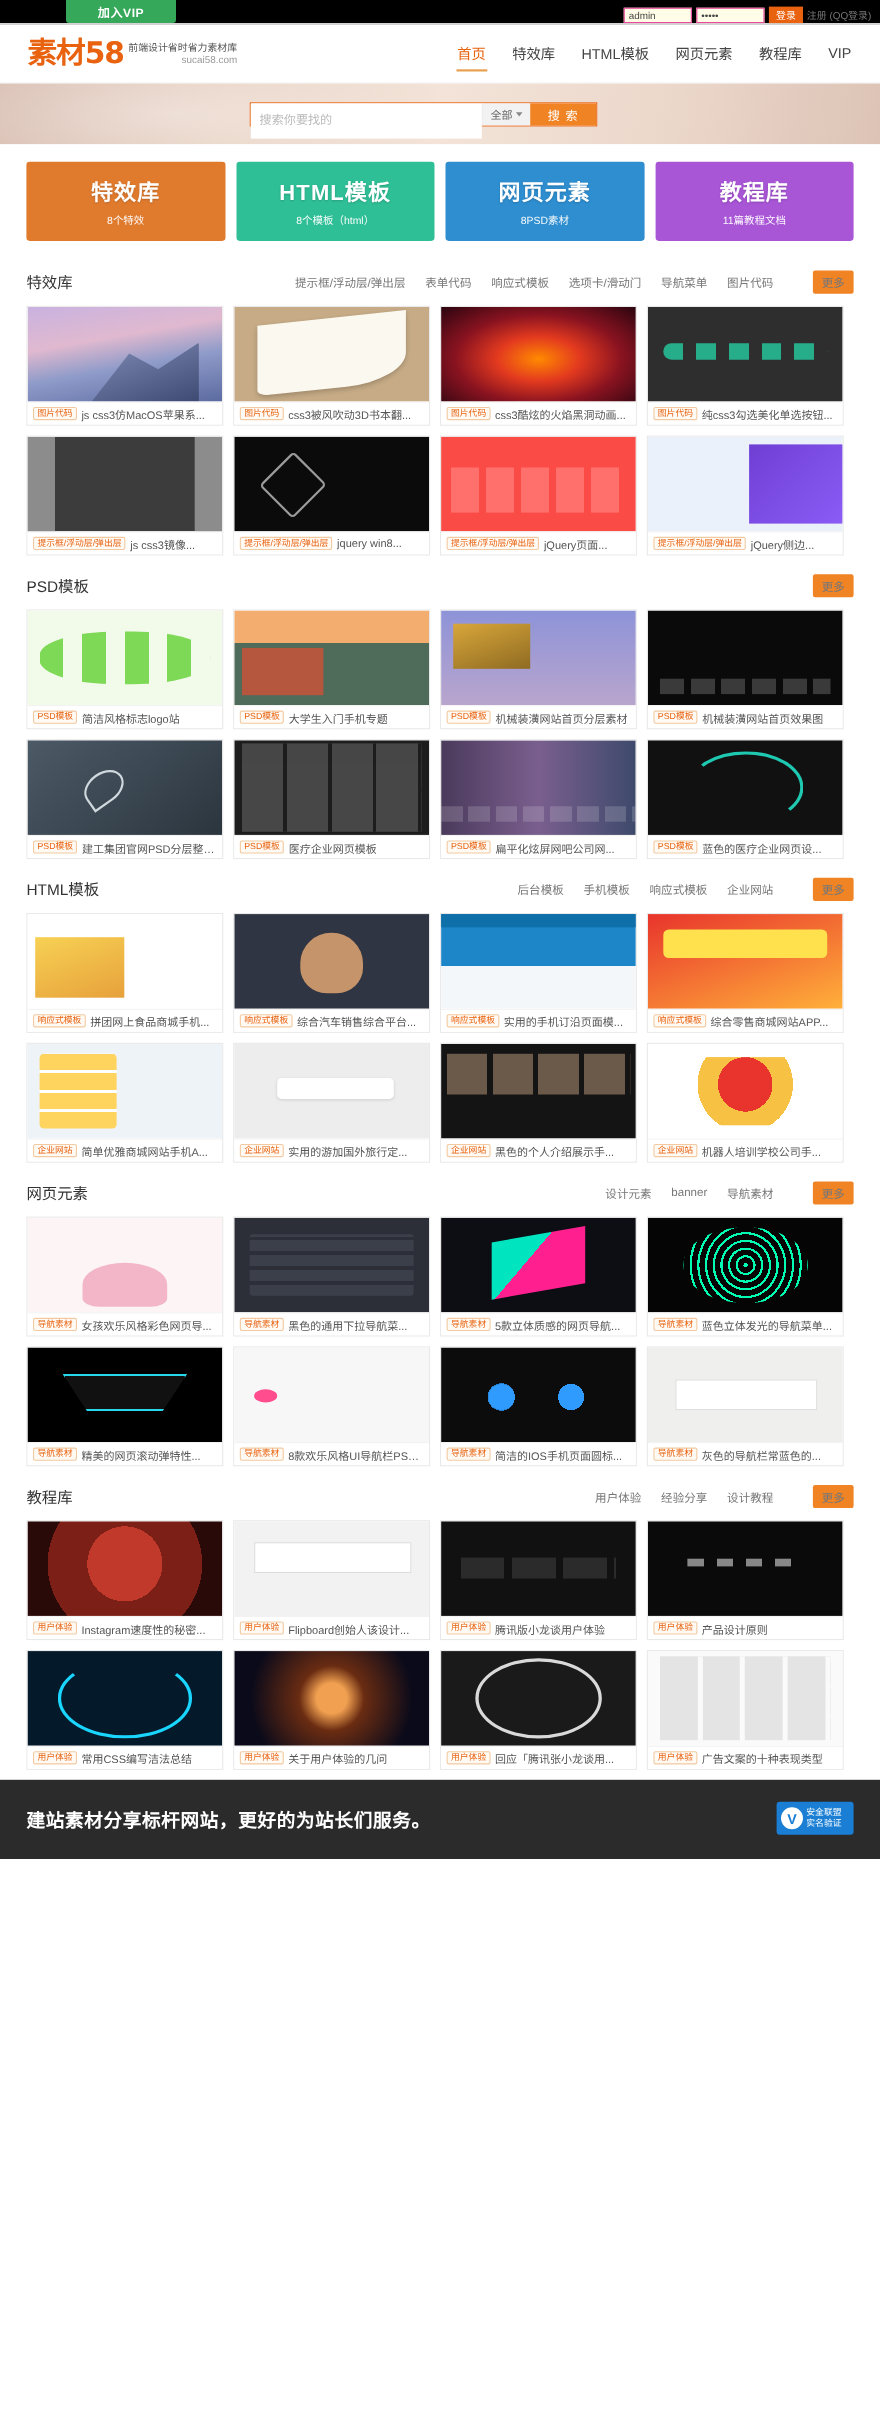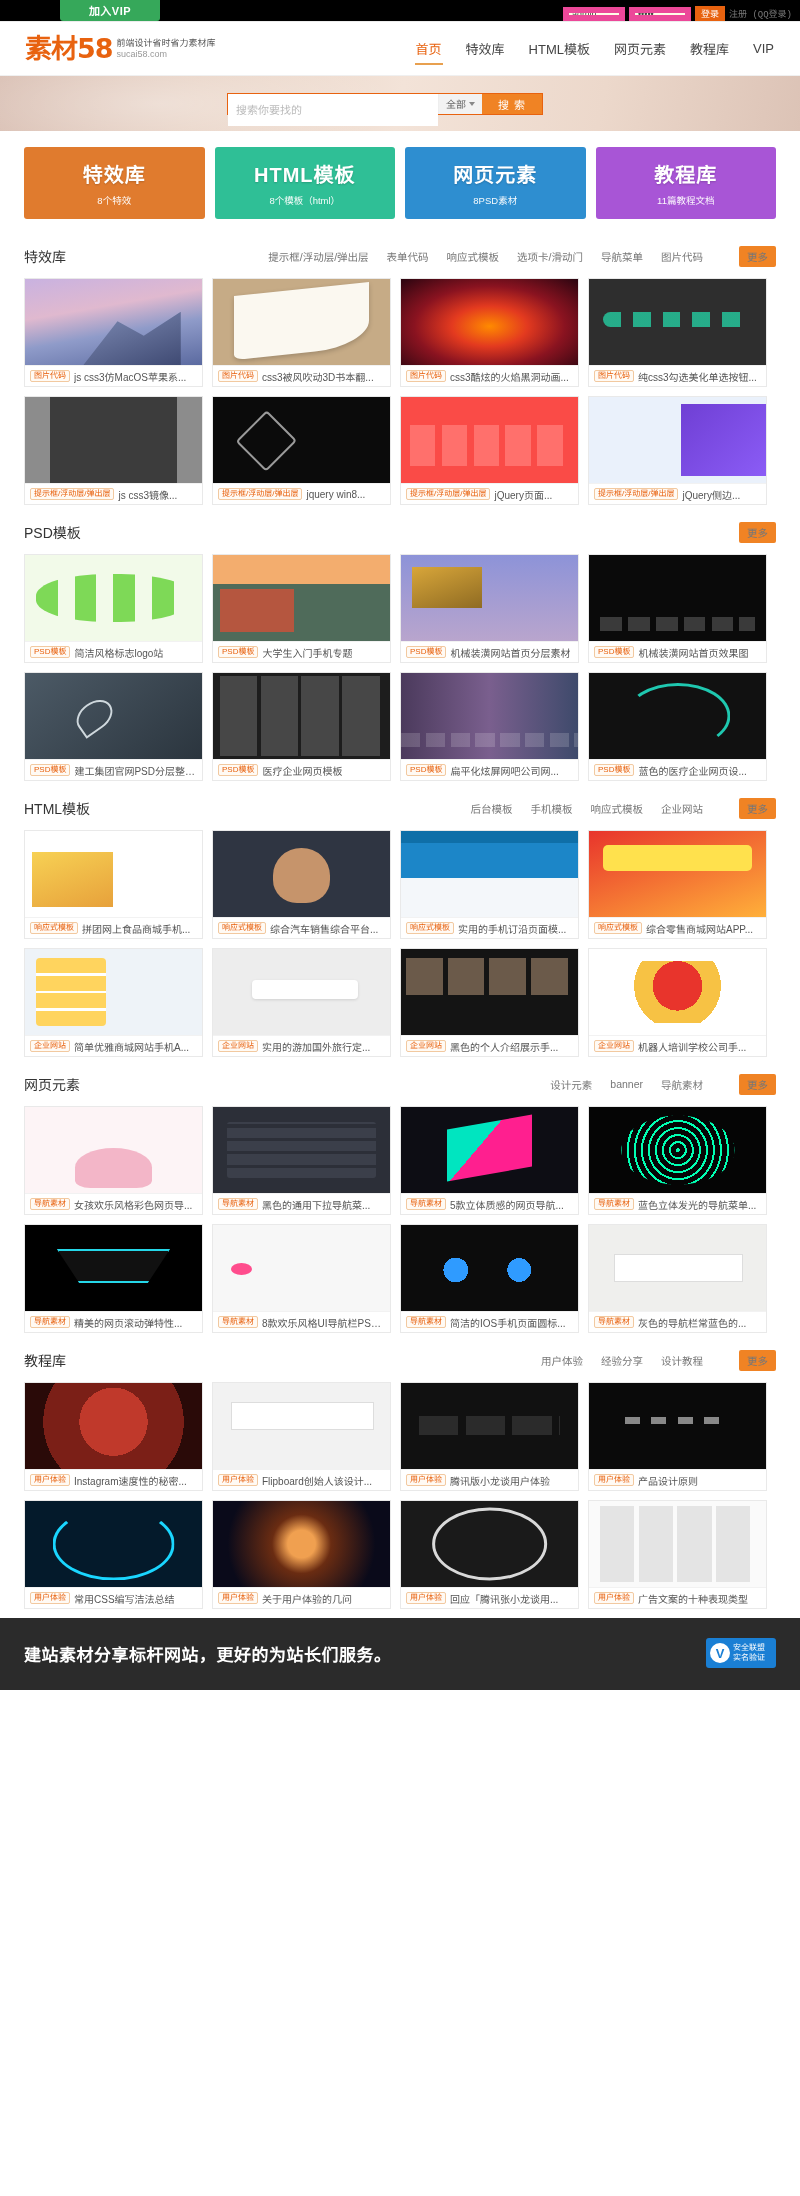--- a/index.html
+++ b/index.html
@@ -19,40 +19,40 @@
     position:absolute; left:60px; top:-1px; width:100px; height:22px;
     background:#36a85a; color:#fff; font-size:11px; font-weight:bold;
     display:flex; align-items:center; justify-content:center;
     border-radius:0 0 3px 3px; letter-spacing:.5px;
   }
   .topbar-right {
     margin-left:auto; display:flex; align-items:center; gap:4px;
     font-size:10px; color:#888;
   }
   .lg-input {
-    width:62px; height:14px; border:6px solid #ec4899; background:#fffde7;
+    width:62px; height:14px; border:1px solid #ec4899; background:#fffde7;
     font-size:9px; padding:0 3px; color:#444; line-height:12px;
   }
   .lg-btn {
     background:#e8620f; color:#fff; font-size:9px; padding:1px 6px;
     border:none; cursor:pointer;
   }
-  .lg-link { color:#777; font-size:9px; text-decoration:none;font-family:Liberation Mono, monospace; }
+  .lg-link { color:#777; font-size:9px; text-decoration:none; }
 
   
   .header {
     height:54px; background:#fff; display:flex; align-items:center;
     padding:0 25px; border-bottom:1px solid #f0f0f0;
   }
   .logo { display:flex; align-items:flex-end; gap:4px; }
   .logo-mark {
     font-size:27px; font-weight:bold; color:#e8620f; letter-spacing:-1px;
     line-height:1; font-family:"DejaVu Sans",sans-serif;
   }
-  .logo-sub { line-height:1.25; padding-bottom:2px; }
+  .logo-sub { line-height:1.25; padding-bottom:2px;text-align:right; }
   .logo-sub .l1 { font-size:9px; color:#555; display:block; }
   .logo-sub .l2 { font-size:9px; color:#999; display:block; }
 
   .nav { margin-left:auto; display:flex; align-items:center; gap:22px; }
   .nav a {
     font-size:13px; color:#444; text-decoration:none; position:relative;
     padding:6px 1px; white-space:nowrap;
   }
   .nav a.active { color:#e8620f; }
   .nav a.active:after {

